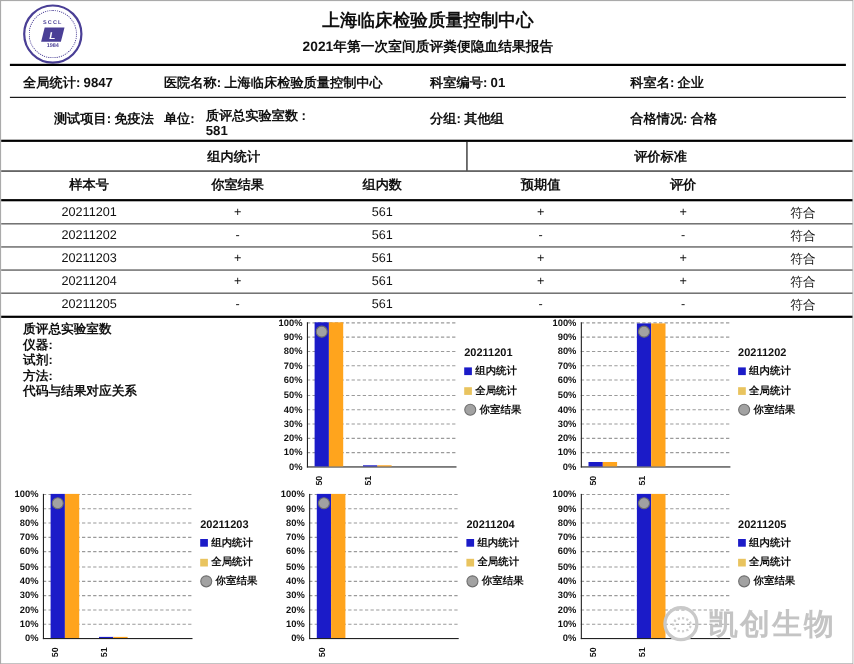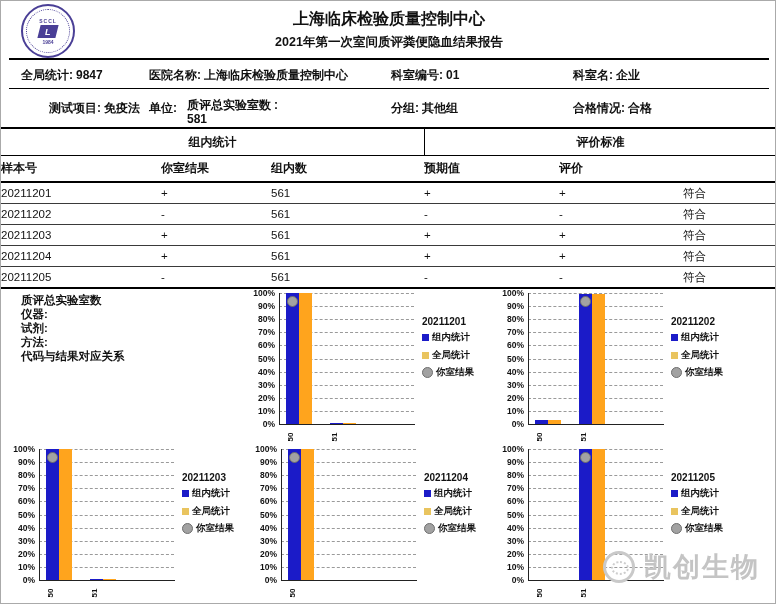--- a/index.html
+++ b/index.html
@@ -22,21 +22,21 @@
   .cell.wrap{white-space:normal;width:92px;line-height:14px;}
   
   .tbl{position:absolute;left:0;top:126px;width:776px;border-top:2px solid #000;}
   .t-group{display:flex;height:26px;align-items:center;border-bottom:1px solid #000;position:relative;font-weight:700;font-size:12px;}
   .t-group .g1{width:423px;text-align:center;}
   .t-group .g2{width:353px;text-align:center;}
   .t-vdiv{position:absolute;left:423px;top:0;width:1px;height:26px;background:#000;}
   .t-head{display:flex;height:25px;align-items:center;border-bottom:2px solid #000;font-weight:700;font-size:12px;}
   .t-row{display:flex;height:20px;align-items:center;border-bottom:1px solid #3a3a3a;font-size:11.5px;}
   #table-body .t-row:last-child{border-bottom:2px solid #000;}
-  .t-cell{text-align:left;overflow:hidden;}
+  .t-cell{text-align:center;overflow:hidden;}
   .t-cell:nth-child(1){width:160px;}
   .t-cell:nth-child(2){width:110px;}
   .t-cell:nth-child(3){width:153px;}
   .t-cell:nth-child(4){width:135px;}
   .t-cell:nth-child(5){width:124px;}
   .t-cell:nth-child(6){width:94px;}
   
   .notes{position:absolute;left:20px;top:293px;width:215px;font-size:11.5px;font-weight:700;line-height:13.5px;}
   .notes div{margin-bottom:.5px;}
   

